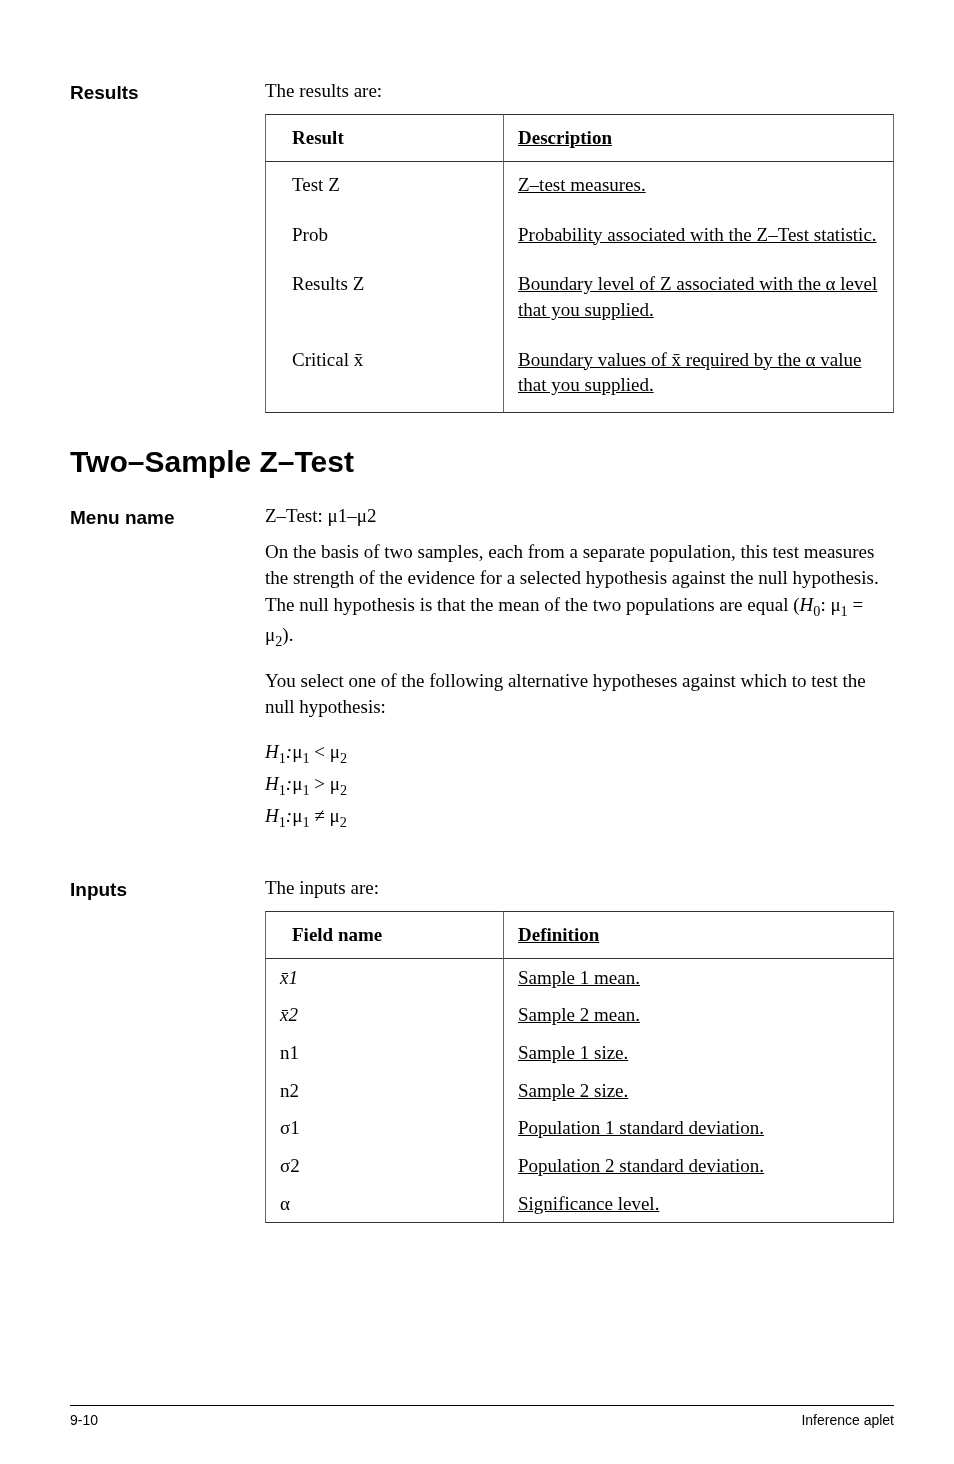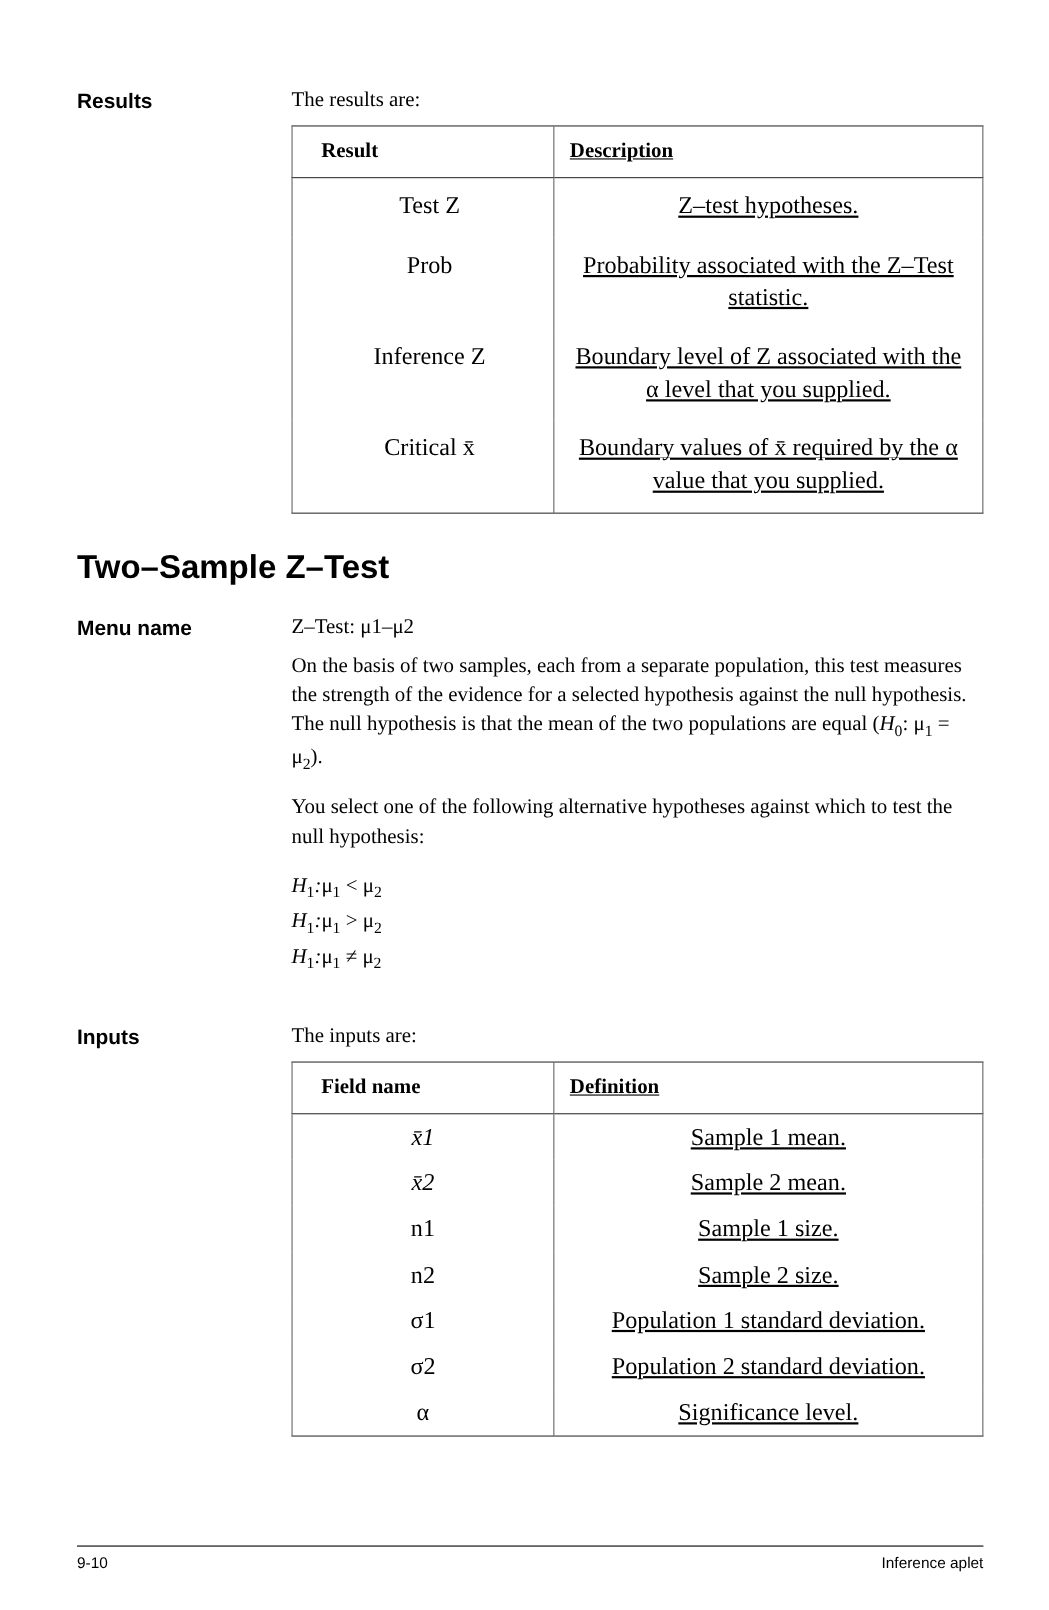--- a/index.html
+++ b/index.html
@@ -57,23 +57,22 @@
       padding-left: 26px;
     }
     th.col2,
     td.col2 {
       border-right: 1px solid #666;
       text-decoration: underline;
     }
     td {
       padding: 10px 14px 14px 14px;
       vertical-align: top;
-      font-size: 22px;
+      font-size: 19px;
       line-height: 1.35;
-      text-align: center;
     }
     tbody tr:last-child td {
       border-bottom: 1px solid #333;
     }
     .compact td {
       padding: 6px 14px;
     }
     .section-heading {
       font-family: Arial, Helvetica, sans-serif;
       font-weight: bold;
@@ -125,28 +124,28 @@
     <table>
       <thead>
         <tr>
           <th class="col1">Result</th>
           <th class="col2">Description</th>
         </tr>
       </thead>
       <tbody id="results-tbody">
           <tr>
             <td class="col1">Test Z</td>
-            <td class="col2">Z–test hypotheses.</td>
+            <td class="col2">Z–test measures.</td>
           </tr>
           <tr>
             <td class="col1">Prob</td>
             <td class="col2">Probability associated with the Z–Test statistic.</td>
           </tr>
           <tr>
-            <td class="col1">Inference Z</td>
+            <td class="col1">Results Z</td>
             <td class="col2">Boundary level of Z associated with the α level that you supplied.</td>
           </tr>
           <tr>
             <td class="col1">Critical x̄</td>
             <td class="col2">Boundary values of x̄ required by the α value that you supplied.</td>
           </tr>
         </tbody>
     </table>
   </div>
 </div>

